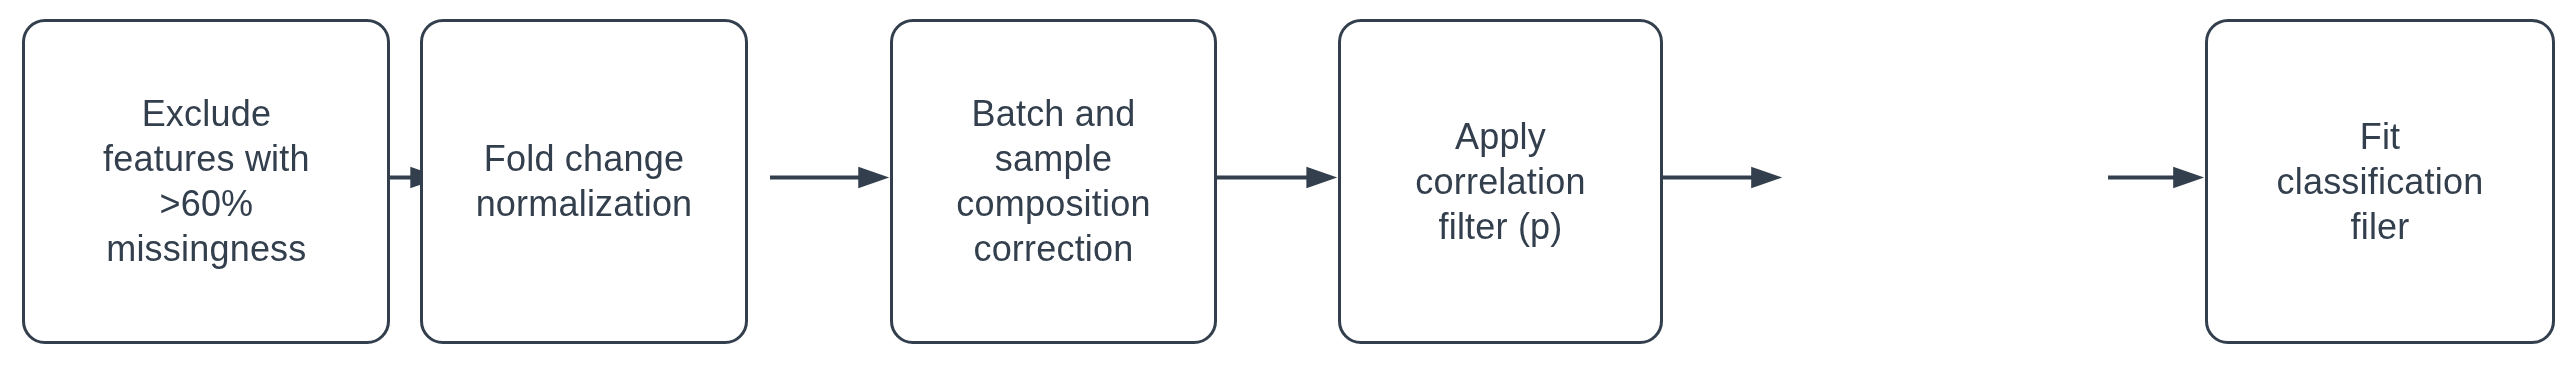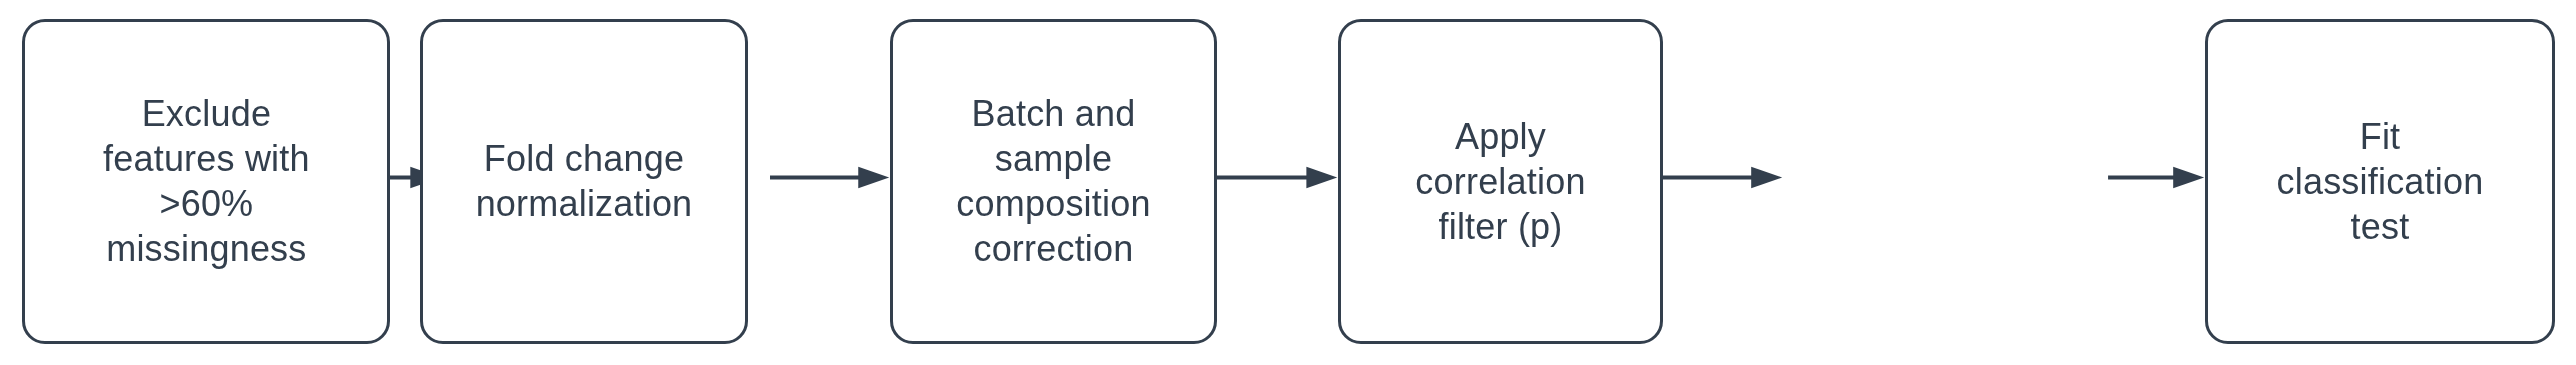--- a/index.html
+++ b/index.html
@@ -113,17 +113,17 @@
   <div class="node" id="node-box-3" style="left: 1338px; top: 18.5px; width: 325px; height: 325px;">
     <span class="node-label">Apply
 correlation
 filter (p)</span>
   </div>
 
 
   <div class="node" id="node-box-5" style="left: 2205px; top: 18.5px; width: 350px; height: 325px;">
     <span class="node-label">Fit
 classification
-test</span>
+filer</span>
   </div>
 
 </div>
 
 
 </body></html>

